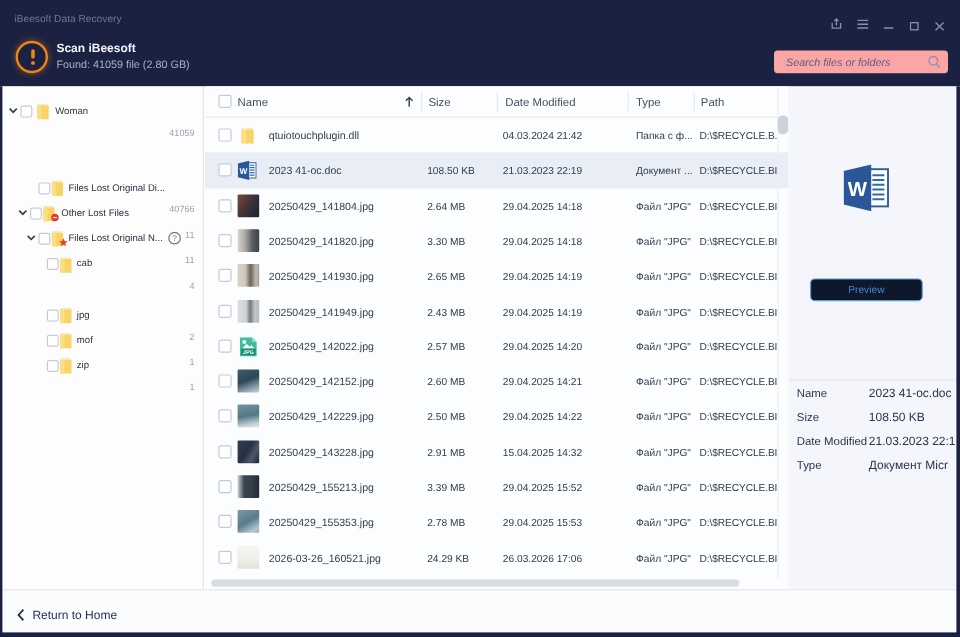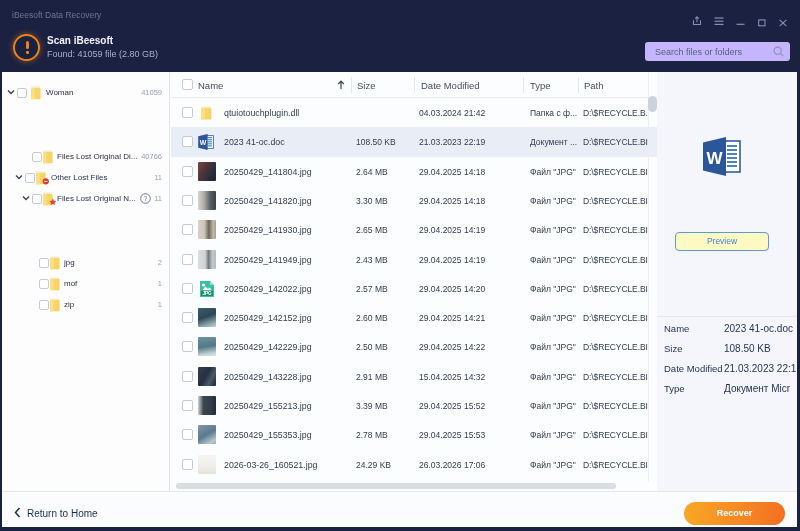--- a/index.html
+++ b/index.html
@@ -5,26 +5,26 @@
 * { margin:0; padding:0; box-sizing:border-box; }
 html,body { width:800px; height:531px; overflow:hidden; }
 body { font-family:"Liberation Sans", sans-serif; position:relative; background:#fff; }
 .abs { position:absolute; }
 
 #hdr { left:0; top:0; width:800px; height:72px; background:#1b2140; }
 #title { left:12px; top:10px; font-size:8.5px; color:#6d7894; }
 #warn { left:13px; top:34px; width:27px; height:27px; border-radius:50%; border:2.5px solid #ef8318; box-shadow:0 0 6px rgba(239,131,24,.5); }
 #scanstop { left:47px; top:35px; font-size:10px; font-weight:bold; color:#f2f4fb; }
 #found { left:47px; top:49px; font-size:9px; color:#a7b0ca; }
-#search { left:645px; top:42px; width:145px; height:19px; background:#c4b5fd; border-radius:3px; }
+#search { left:645px; top:42px; width:145px; height:19px; background:#fca5a5; border-radius:3px;font-style:italic; }
 #search .ph { position:absolute; left:10px; top:4.5px; font-size:9px; color:#545f87; }
 
 #sidebar { left:2px; top:72px; width:168px; height:419px; background:#fdfdfe; border-right:1px solid #e4e7ee; }
 .trow { position:absolute; left:0; width:168px; height:21.2px; font-size:8px; color:#2b3242; }
-.trow .cnt { position:absolute; right:8px; top:6px; font-size:7.5px; color:#99a1b1; }
+.trow .cnt { position:absolute; right:8px; top:24px; font-size:7.5px; color:#99a1b1; }
 .trow .lbl { position:absolute; top:5.5px; white-space:nowrap; }
 .trow .arr { position:absolute; top:7px; }
 .trow .cb { position:absolute; top:5.5px; width:10px; height:10px; border:1px solid #c4cad6; border-radius:2px; background:#fff; }
 .trow .ico { position:absolute; top:4px; }
 .sel { background:#e6eaf3; }
 
 #table { left:171px; top:72px; width:486px; height:419px; background:#fcfdff; }
 #thead { position:absolute; left:0; top:0; width:486px; height:26px; background:#fcfdff; border-bottom:1px solid #e9ebf1; font-size:9.5px; color:#454d60; }
 #thead .hsep { position:absolute; top:5px; height:16px; width:1px; background:#e4e7ed; }
 .hlbl { position:absolute; top:8px; }
@@ -39,21 +39,21 @@
 .drow .fico { position:absolute; left:27px; top:5px; width:18px; height:19px; }
 .hl { background:#e9edf6; }
 
 .th { position:absolute; left:27px; top:5px; width:18px; height:19px; border-radius:1px; }
 
 #vsb { left:648px; top:96px; width:9px; height:16px; background:#ccd1db; border-radius:5px; }
 #hsb { left:176px; top:483px; width:440px; height:6px; background:#d9dce3; border-radius:3px; }
 
 #rpanel { left:657px; top:72px; width:140px; height:419px; background:#f4f6fb; overflow:hidden; }
 #wicon { left:46px; top:65px; }
-#pvbtn { left:18px; top:160px; width:94px; height:19px; background:#fef9c3; border:1px solid #5b9bd5; border-radius:4px; color:#3f87d2; font-size:8.5px; text-align:center; line-height:17px; }
+#pvbtn { left:18px; top:160px; width:94px; height:19px; background:#0f172a; border:1px solid #5b9bd5; border-radius:4px; color:#3f87d2; font-size:8.5px; text-align:center; line-height:17px; }
 #rsep { left:0px; top:244px; width:140px; height:1px; background:#e5e8f0; }
 .dlab { position:absolute; left:7px; font-size:9.5px; color:#2a3450; }
 .dval { position:absolute; left:67px; font-size:10px; color:#2a3450; white-space:nowrap; }
 
 #bbar { left:0; top:491px; width:800px; height:36px; background:#fbfcfe; border-top:1px solid #e4e7ee; }
 #rth { left:27px; top:16px; font-size:10px; color:#1c2d52; }
 #selinfo { left:0; top:14px; width:675px; text-align:right; font-size:7.8px; color:#8b93a3; }
 #recover { left:684px; top:10px; width:101px; height:23px; border-radius:11.5px; background:linear-gradient(100deg,#f9a825,#f36f21); color:#fff; font-size:9px; font-weight:bold; text-align:center; line-height:23px; }
 
 #bleft { left:0; top:72px; width:2px; height:459px; background:#1b2140; }
@@ -148,20 +148,30 @@
         <rect x="0" y="1.9" width="3.6" height="11.4" fill="#fbdf85"></rect>
         <path d="M9.8 6.6 L10.9 8.8 L13.3 9.1 L11.5 10.7 L12 13.1 L9.8 11.9 L7.6 13.1 L8.1 10.7 L6.3 9.1 L8.7 8.8 Z" fill="#dd4633"></path>
       </svg>
     <span class="lbl" style="left:55px">Files Lost Original N...</span>
     <svg class="abs" style="left:138px;top:5px" width="11" height="11" viewBox="0 0 11 11">
         <circle cx="5.5" cy="5.5" r="4.8" fill="none" stroke="#6e7790" stroke-width="1"></circle>
         <text x="5.5" y="8" font-size="7" text-anchor="middle" fill="#6e7790" font-family="Liberation Sans">?</text>
       </svg>
     <span class="cnt">11</span>
   </div>
+  <div class="trow" style="top:137.6px">
+      <span class="cb" style="left:37px"></span>
+    <svg class="ico" style="left:48px" width="14" height="14" viewBox="0 0 14 14">
+        <rect x="0.3" y="0.4" width="8.8" height="2.2" rx="0.5" fill="#f1ecca"></rect>
+        <rect x="0" y="1.9" width="9.6" height="11.4" rx="0.7" fill="#f8d465"></rect>
+        <rect x="0" y="1.9" width="3.6" height="11.4" fill="#fbdf85"></rect>
+      </svg>
+    <span class="lbl" style="left:62px">cab</span>
+      <span class="cnt">4</span>
+    </div>
   <div class="trow" style="top:180px">
       <span class="cb" style="left:37px"></span>
     <svg class="ico" style="left:48px" width="14" height="14" viewBox="0 0 14 14">
         <rect x="0.3" y="0.4" width="8.8" height="2.2" rx="0.5" fill="#f1ecca"></rect>
         <rect x="0" y="1.9" width="9.6" height="11.4" rx="0.7" fill="#f8d465"></rect>
         <rect x="0" y="1.9" width="3.6" height="11.4" fill="#fbdf85"></rect>
       </svg>
     <span class="lbl" style="left:62px">jpg</span>
       <span class="cnt">2</span>
     </div>
@@ -374,18 +384,17 @@
     <span class="dval" style="top:291px">21.03.2023 22:1</span>
   <span class="dlab" style="top:311px">Type</span>
     <span class="dval" style="top:311px">Документ Micr</span>
 </div>
 
 <div id="bbar" class="abs">
   <svg class="abs" style="left:14px;top:15px" width="7" height="11" viewBox="0 0 7 11">
       <path d="M5.5 1 L1.5 5.5 L5.5 10" fill="none" stroke="#1c2d52" stroke-width="1.5"></path>
     </svg>
   <div id="rth" class="abs">Return to Home</div>
-  <div id="recover" class="abs">Recover</div>
 </div>
 
 <div id="bleft" class="abs"></div>
 <div id="bright" class="abs"></div>
 <div id="bbot" class="abs"></div>
 
 </body></html>

